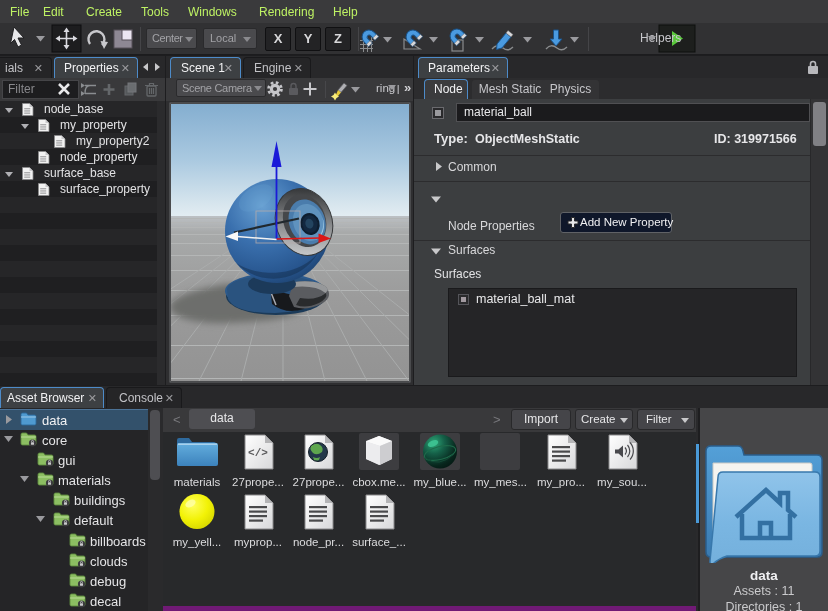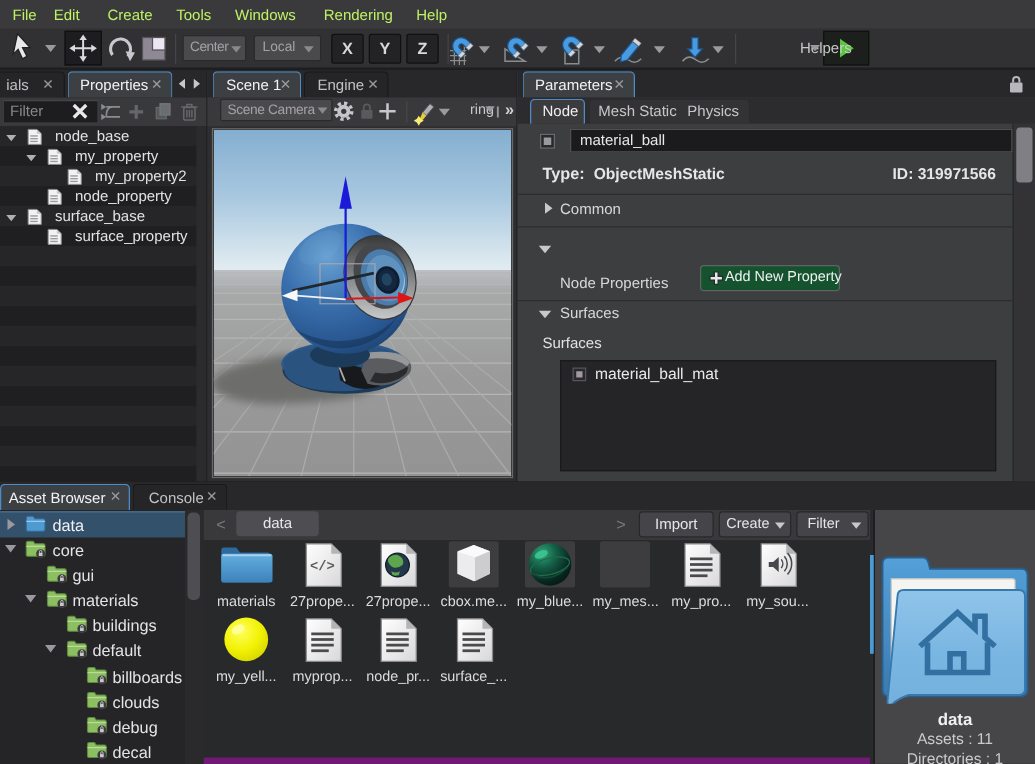--- a/index.html
+++ b/index.html
@@ -327,21 +327,21 @@
   <svg class="abs" style="left:20px;top:63px" width="10" height="10">
         <path d="M2 0l6 4.5 -6 4.5z" fill="#c8c8ca"></path>
       </svg>
   <div class="txt" style="left:34px;top:61px;font-size:12px;color:#d8d8da;">Common</div>
   <div class="abs" style="left:0;top:82px;width:396px;height:1px;background:#2c2c2e;"></div>
 
   <svg class="abs" style="left:17px;top:96px" width="11" height="9">
         <path d="M0 1.5l10 0 -5 6z" fill="#c8c8ca"></path>
       </svg>
   <div class="txt" style="left:34px;top:92px;font-size:12px;color:#d8d8da;margin-top:28px;">Node Properties</div>
-  <div class="abs" style="left:146px;top:113px;width:112px;height:21px;background:#14532d;border:1px solid #606266;border-radius:3px;color:#f0f0f2;font-size:11.5px;line-height:19px;white-space:nowrap;padding-left:19px;">
+  <div class="abs" style="left:146px;top:113px;width:112px;height:21px;background:#0f172a;border:1px solid #606266;border-radius:3px;color:#f0f0f2;font-size:11.5px;line-height:19px;white-space:nowrap;padding-left:19px;">
    <svg class="abs" style="left:6px;top:4px" width="12" height="12">
           <path d="M4.5 0.5h3v3.5h3.5v3h-3.5v3.5h-3v-3.5h-3.5v-3h3.5z" fill="#e8e8ea" stroke="#2a2a2c" stroke-width="1"></path>
         </svg>Add New Property</div>
   <div class="abs" style="left:0;top:141px;width:396px;height:1px;background:#2c2c2e;"></div>
 
   <svg class="abs" style="left:17px;top:148px" width="11" height="9">
         <path d="M0 1.5l10 0 -5 6z" fill="#c8c8ca"></path>
       </svg>
   <div class="txt" style="left:34px;top:144px;font-size:12px;color:#d8d8da;">Surfaces</div>
   <div class="txt" style="left:20px;top:168px;font-size:12px;color:#e2e2e4;">Surfaces</div>

